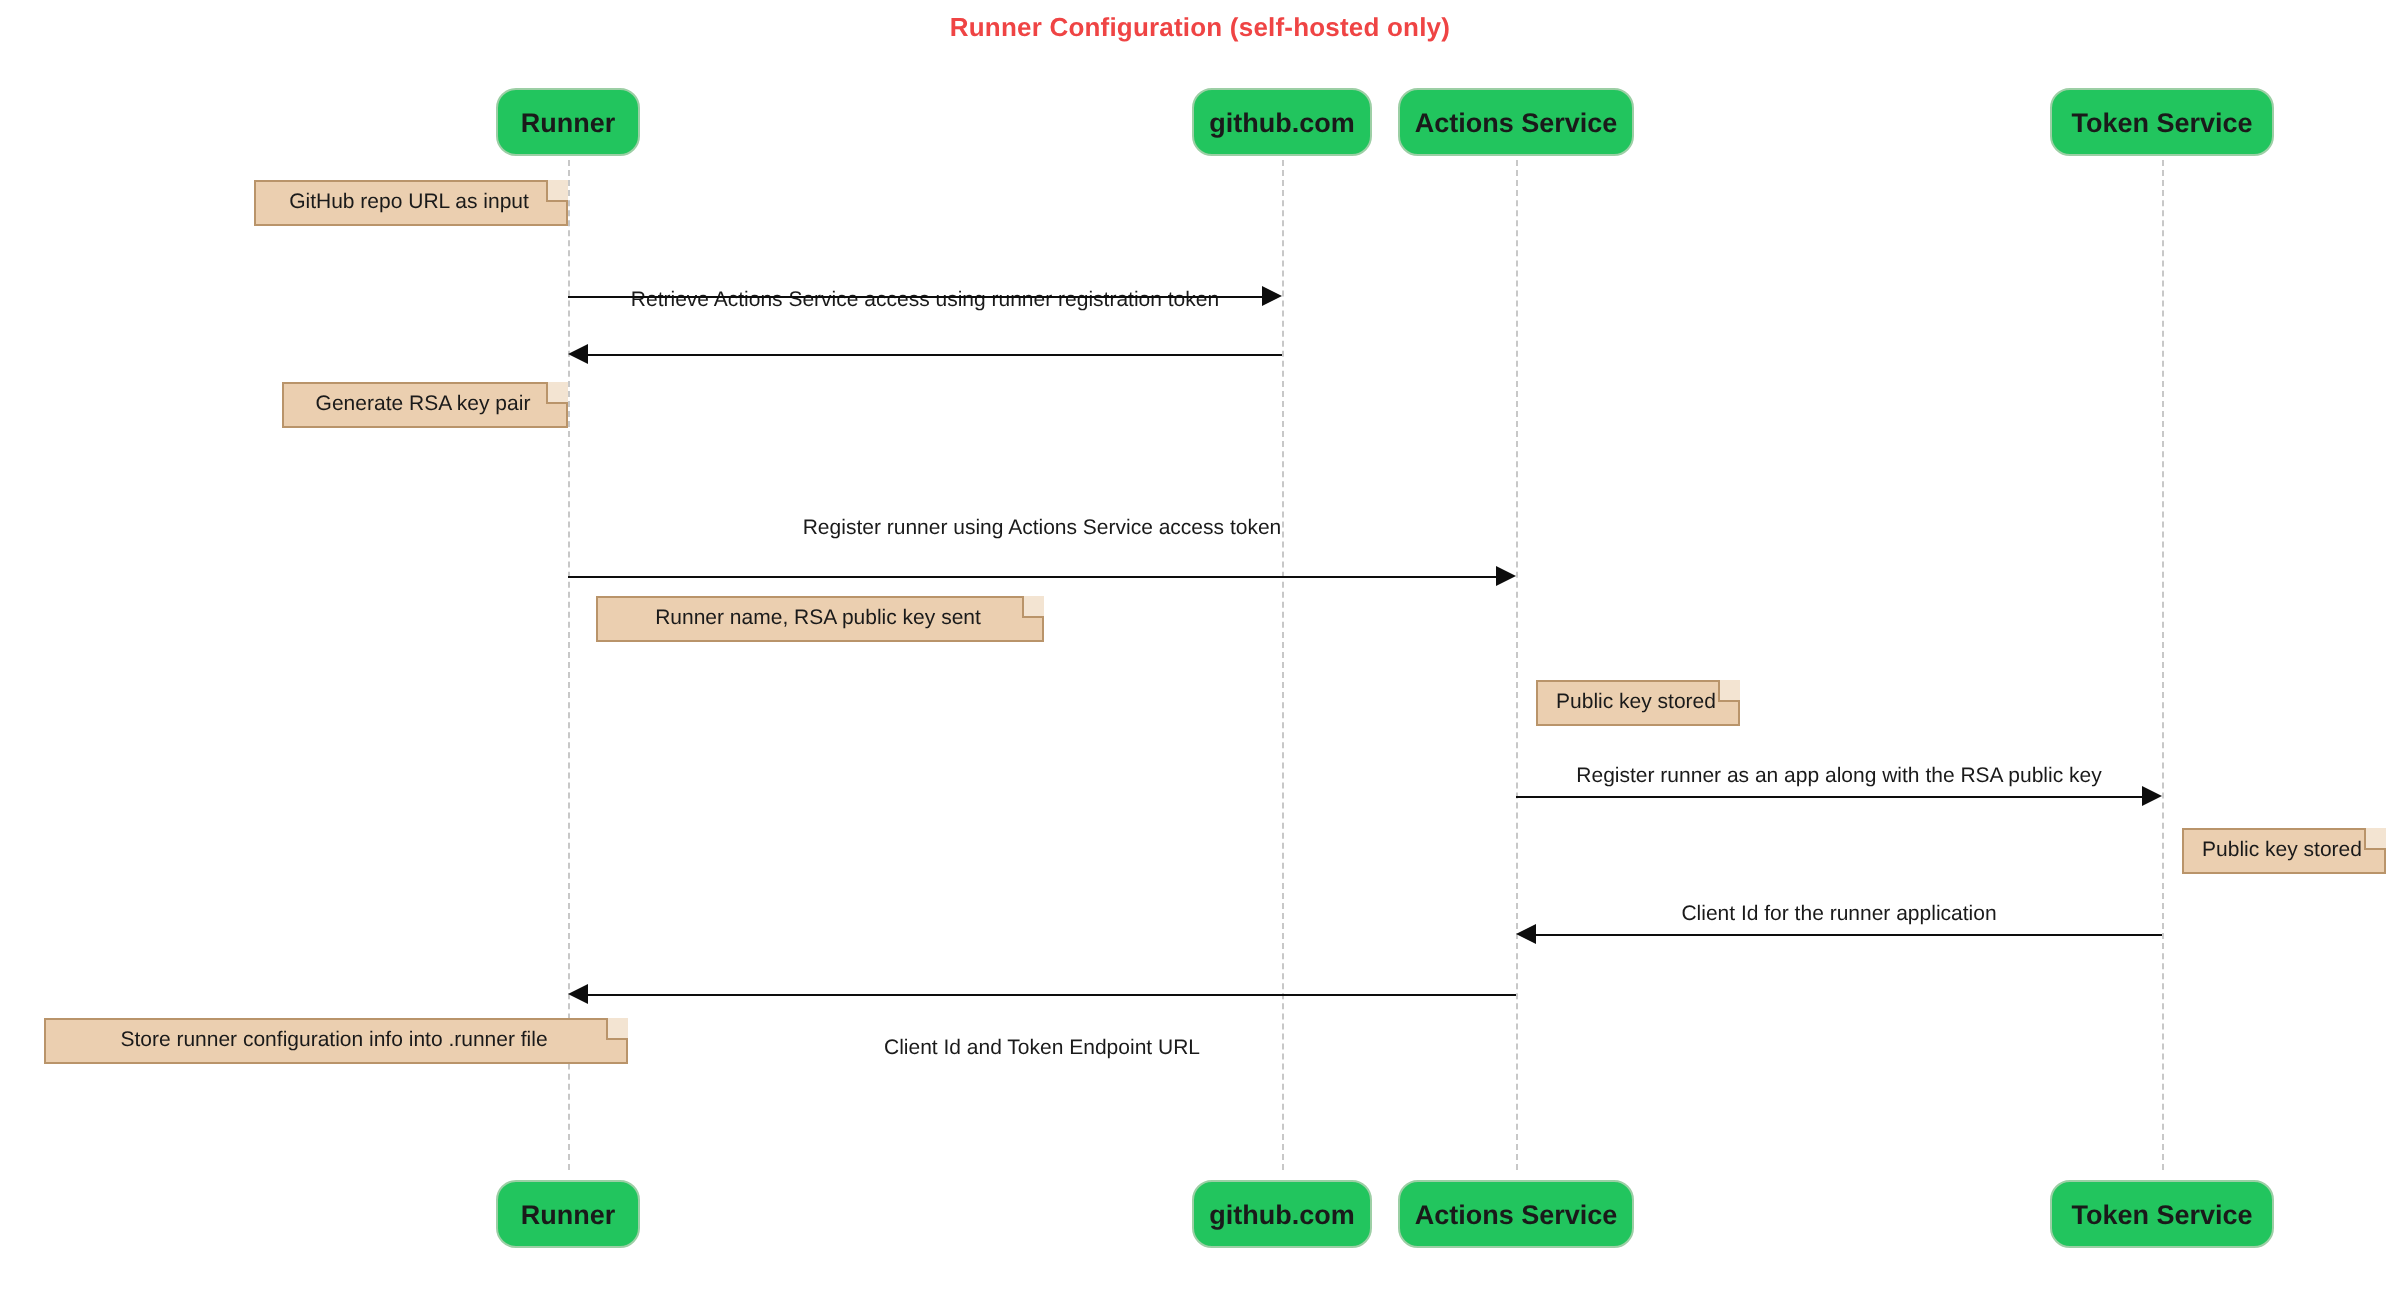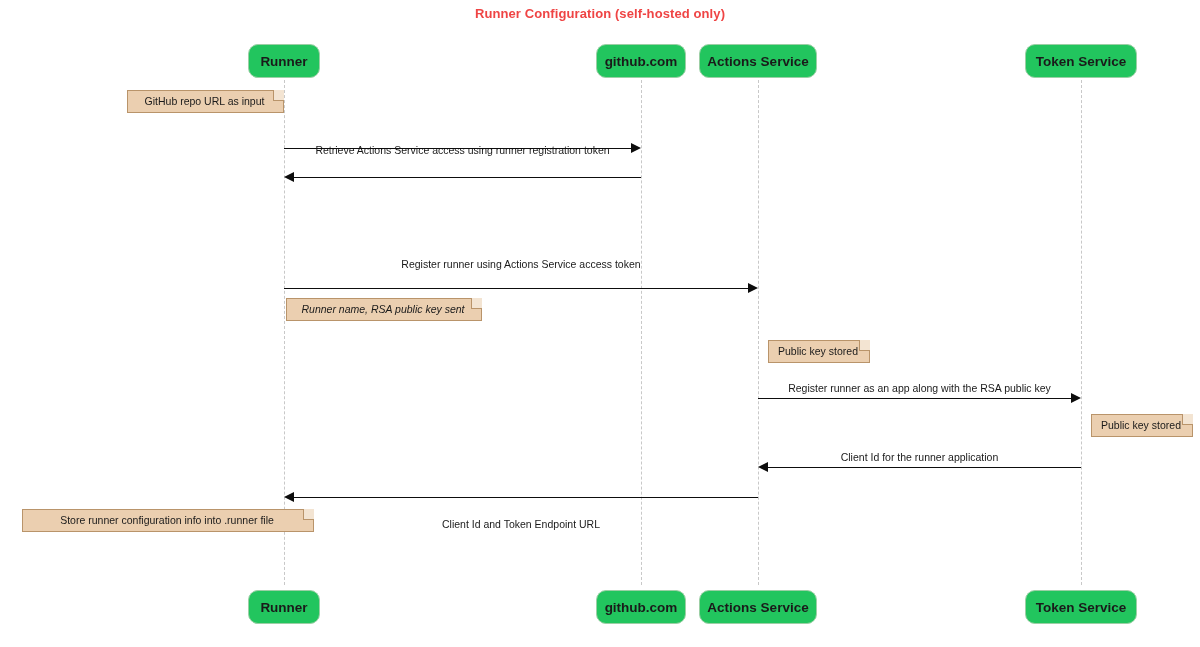--- a/index.html
+++ b/index.html
@@ -128,27 +128,31 @@
     <span class="fold"></span>
   </div>
 
   <div class="msg-label" style="left:284px; top:132px; width:357px;margin-top:12px;">Retrieve Actions Service access using runner registration token</div>
   <div class="msg-line" style="left:284px; top:148px; width:348px;"></div>
   <div class="msg-head right" style="left:631px; top:143px;"></div>
 
   <div class="msg-line" style="left:294px; top:177px; width:347px;"></div>
   <div class="msg-head left" style="left:284px; top:172px;"></div>
 
+  <div class="note" style="left:141px; top:191px; width:143px;">
+    <span>Generate RSA key pair</span>
+    <span class="fold"></span>
+  </div>
 
 
   <div class="msg-label" style="left:284px; top:258px; width:474px;">Register runner using Actions Service access token</div>
   <div class="msg-line" style="left:284px; top:288px; width:464px;"></div>
   <div class="msg-head right" style="left:748px; top:283px;"></div>
 
-  <div class="note" style="left:286px; top:298px; width:196px;font-style:italic;">
+  <div class="note" style="left:298px; top:298px; width:224px;">
     <span>Runner name, RSA public key sent</span>
     <span class="fold"></span>
   </div>
 
   <div class="note" style="left:768px; top:340px; width:102px;">
     <span>Public key stored</span>
     <span class="fold"></span>
   </div>
 
   <div class="msg-label" style="left:758px; top:382px; width:323px;">Register runner as an app along with the RSA public key</div>

